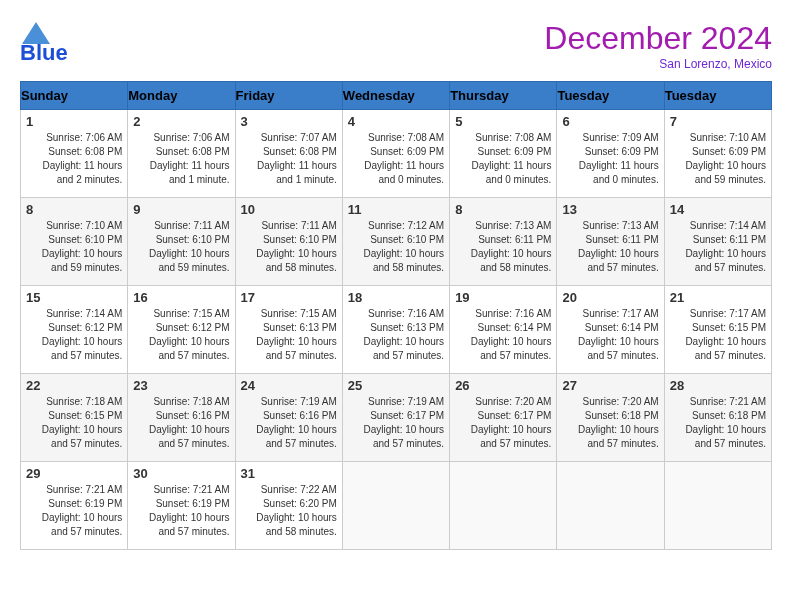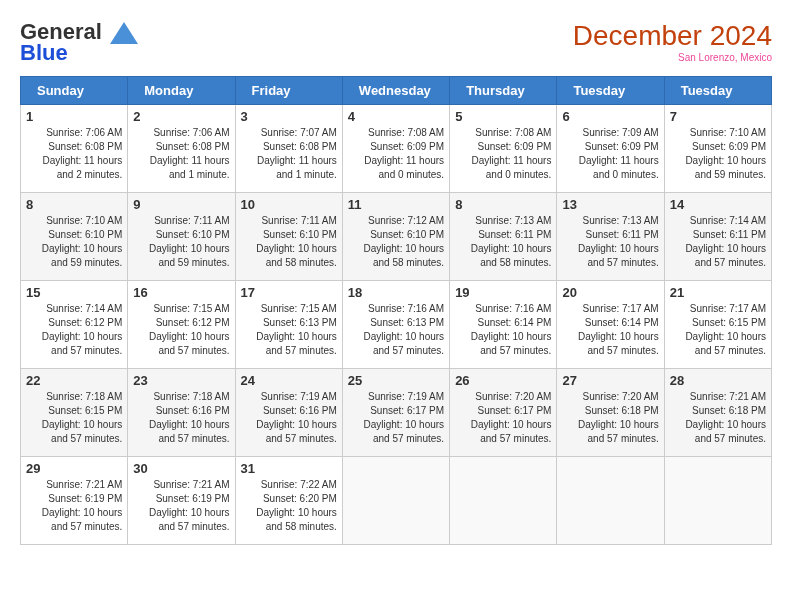--- a/index.html
+++ b/index.html
@@ -17,37 +17,37 @@
       margin-bottom: 10px;
     }
     .logo {
       display: flex;
       align-items: center;
     }
     .title-block {
       text-align: right;
     }
     .month-title {
-      font-size: 28px;
+      font-size: 32px;
       font-weight: normal;
-      color: #c2410c;
+      color: #a21caf;
     }
     .location {
-      font-size: 10px;
-      color: #ec4899;
+      font-size: 12px;
+      color: #6d28d9;
     }
     table {
       width: 100%;
       border-collapse: collapse;
       table-layout: fixed;
     }
     th {
       background-color: #3a7dc9;
-      color: #ffffff;
-      padding: 6px 16px;
+      color: #000000;
+      padding: 6px 0;
       font-size: 13px;
       font-weight: bold;
       text-align: left;
       border: 1px solid #2e6ab0;
     }
     td {
       border: 1px solid #ccc;
       padding: 4px 5px;
       vertical-align: top;
       font-size: 10.5px;
@@ -75,21 +75,20 @@
     }
   </style>
 </head>
 <body>
 
 <div class="header">
   <div class="logo">
     <div>
       <div style="display:flex;align-items:center;">
         <div style="font-size:22px;font-weight:bold;color:#333;line-height:1.1;">
-          <span style="color:#333;">General</span>
           <svg width="28" height="22" viewBox="0 0 28 22" style="vertical-align:middle;margin-left:2px;">
             <polygon points="0,22 14,0 28,22" fill="#4a90d9"></polygon>
           </svg>
         </div>
       </div>
       <div style="font-size:22px;font-weight:bold;color:#1d4ed8;margin-top:-4px;">Blue</div>
     </div>
   </div>
   <div class="title-block">
     <div class="month-title">December 2024</div>

